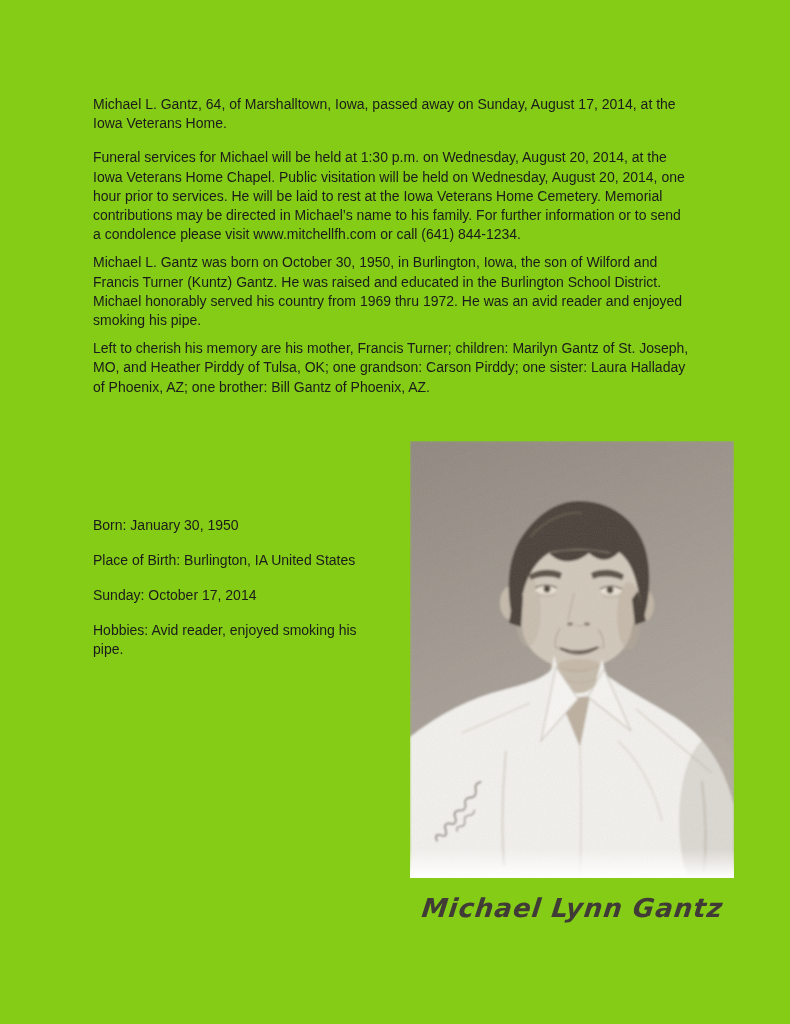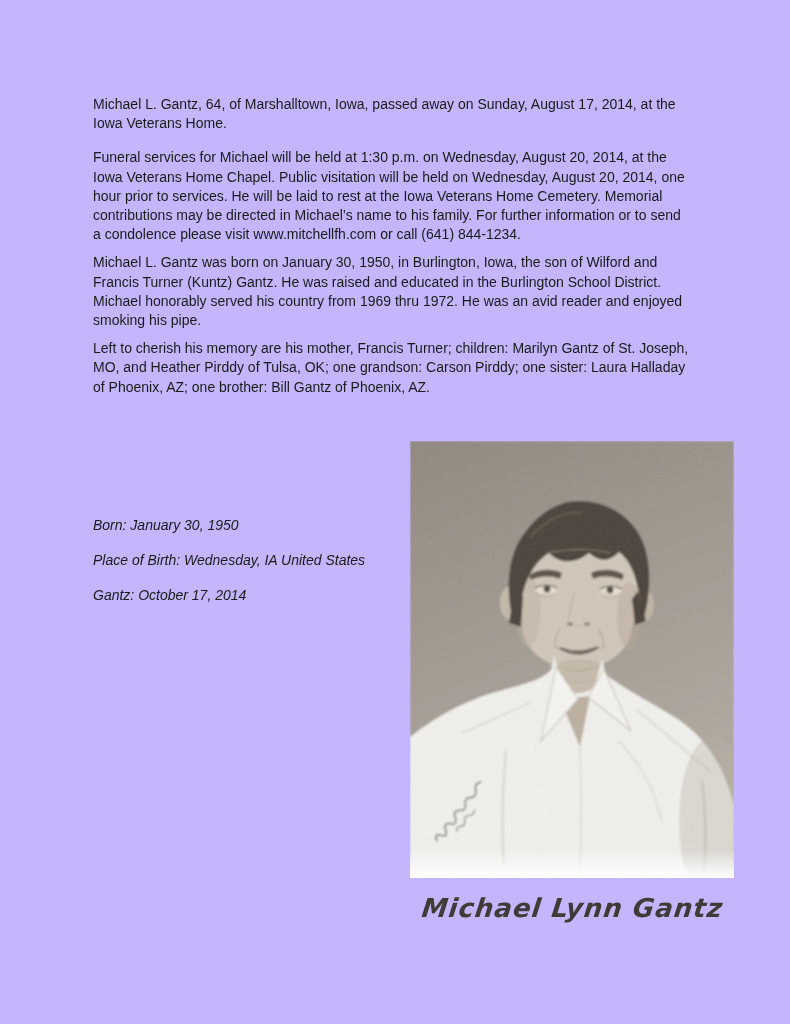--- a/index.html
+++ b/index.html
@@ -1,31 +1,31 @@
 <!DOCTYPE html>
 <html><head>
 <meta charset="utf-8">
 <style>
   html,body{margin:0;padding:0;background:#ffffff;}
   .page{
-    position:relative;width:790px;height:1024px;background:#c4b5fd;
+    position:relative;width:790px;height:1024px;background:#84cc16;
     font-family:"Liberation Sans",sans-serif;color:#1b1b1b;overflow:hidden;
   }
   .content{
     position:absolute;left:93px;top:95px;width:640px;
     font-size:14px;line-height:19.2px;
   }
   .para{margin:0 0 9px 0;white-space:pre-line;}
   .para:nth-of-type(1){margin-bottom:15px;}
   .para:nth-of-type(4){}
   .details{
     position:absolute;left:93px;top:516px;width:420px;
     font-size:14px;line-height:19.2px;
   }
-  .detail{margin-bottom:15.8px;font-style:italic;}
+  .detail{margin-bottom:15.8px;}
   .dvalue{white-space:pre-line;}
   .photo{position:absolute;left:410px;top:441px;width:324px;height:437px;}
   .photo svg{display:block;}
   .signature{
     position:absolute;left:408px;top:888px;width:330px;height:46px;
     text-align:center;color:#403b37;
   }
   .sig-inner{
     display:inline-block;
     font-family:"DejaVu Sans",sans-serif;
@@ -39,41 +39,46 @@
 <div class="page">
 
   <div class="content">
     <p class="para">Michael L. Gantz, 64, of Marshalltown, Iowa, passed away on Sunday, August 17, 2014, at the
 Iowa Veterans Home.</p>
     <p class="para">Funeral services for Michael will be held at 1:30 p.m. on Wednesday, August 20, 2014, at the
 Iowa Veterans Home Chapel. Public visitation will be held on Wednesday, August 20, 2014, one
 hour prior to services. He will be laid to rest at the Iowa Veterans Home Cemetery. Memorial
 contributions may be directed in Michael’s name to his family. For further information or to send
 a condolence please visit www.mitchellfh.com or call (641) 844-1234.</p>
-    <p class="para">Michael L. Gantz was born on January 30, 1950, in Burlington, Iowa, the son of Wilford and
+    <p class="para">Michael L. Gantz was born on October 30, 1950, in Burlington, Iowa, the son of Wilford and
 Francis Turner (Kuntz) Gantz. He was raised and educated in the Burlington School District.
 Michael honorably served his country from 1969 thru 1972. He was an avid reader and enjoyed
 smoking his pipe.</p>
     <p class="para">Left to cherish his memory are his mother, Francis Turner; children: Marilyn Gantz of St. Joseph,
 MO, and Heather Pirddy of Tulsa, OK; one grandson: Carson Pirddy; one sister: Laura Halladay
 of Phoenix, AZ; one brother: Bill Gantz of Phoenix, AZ.</p>
   </div>
 
   <div class="details">
     <div class="detail">
       <span class="dlabel">Born:</span>
       <span class="dvalue">January 30, 1950</span>
     </div>
     <div class="detail">
       <span class="dlabel">Place of Birth:</span>
-      <span class="dvalue">Wednesday, IA United States</span>
+      <span class="dvalue">Burlington, IA United States</span>
     </div>
     <div class="detail">
-      <span class="dlabel">Gantz:</span>
+      <span class="dlabel">Sunday:</span>
       <span class="dvalue">October 17, 2014</span>
+    </div>
+    <div class="detail">
+      <span class="dlabel">Hobbies:</span>
+      <span class="dvalue">Avid reader, enjoyed smoking his
+pipe.</span>
     </div>
   </div>
 
   <div class="photo">
     <svg viewBox="0 0 324 437" width="324" height="437">
       <defs>
         <linearGradient id="gBg" x1="0" y1="0" x2="0.3" y2="1">
           <stop offset="0" stop-color="#8f877e"></stop>
           <stop offset="0.5" stop-color="#a29a91"></stop>
           <stop offset="1" stop-color="#b2aba2"></stop>

